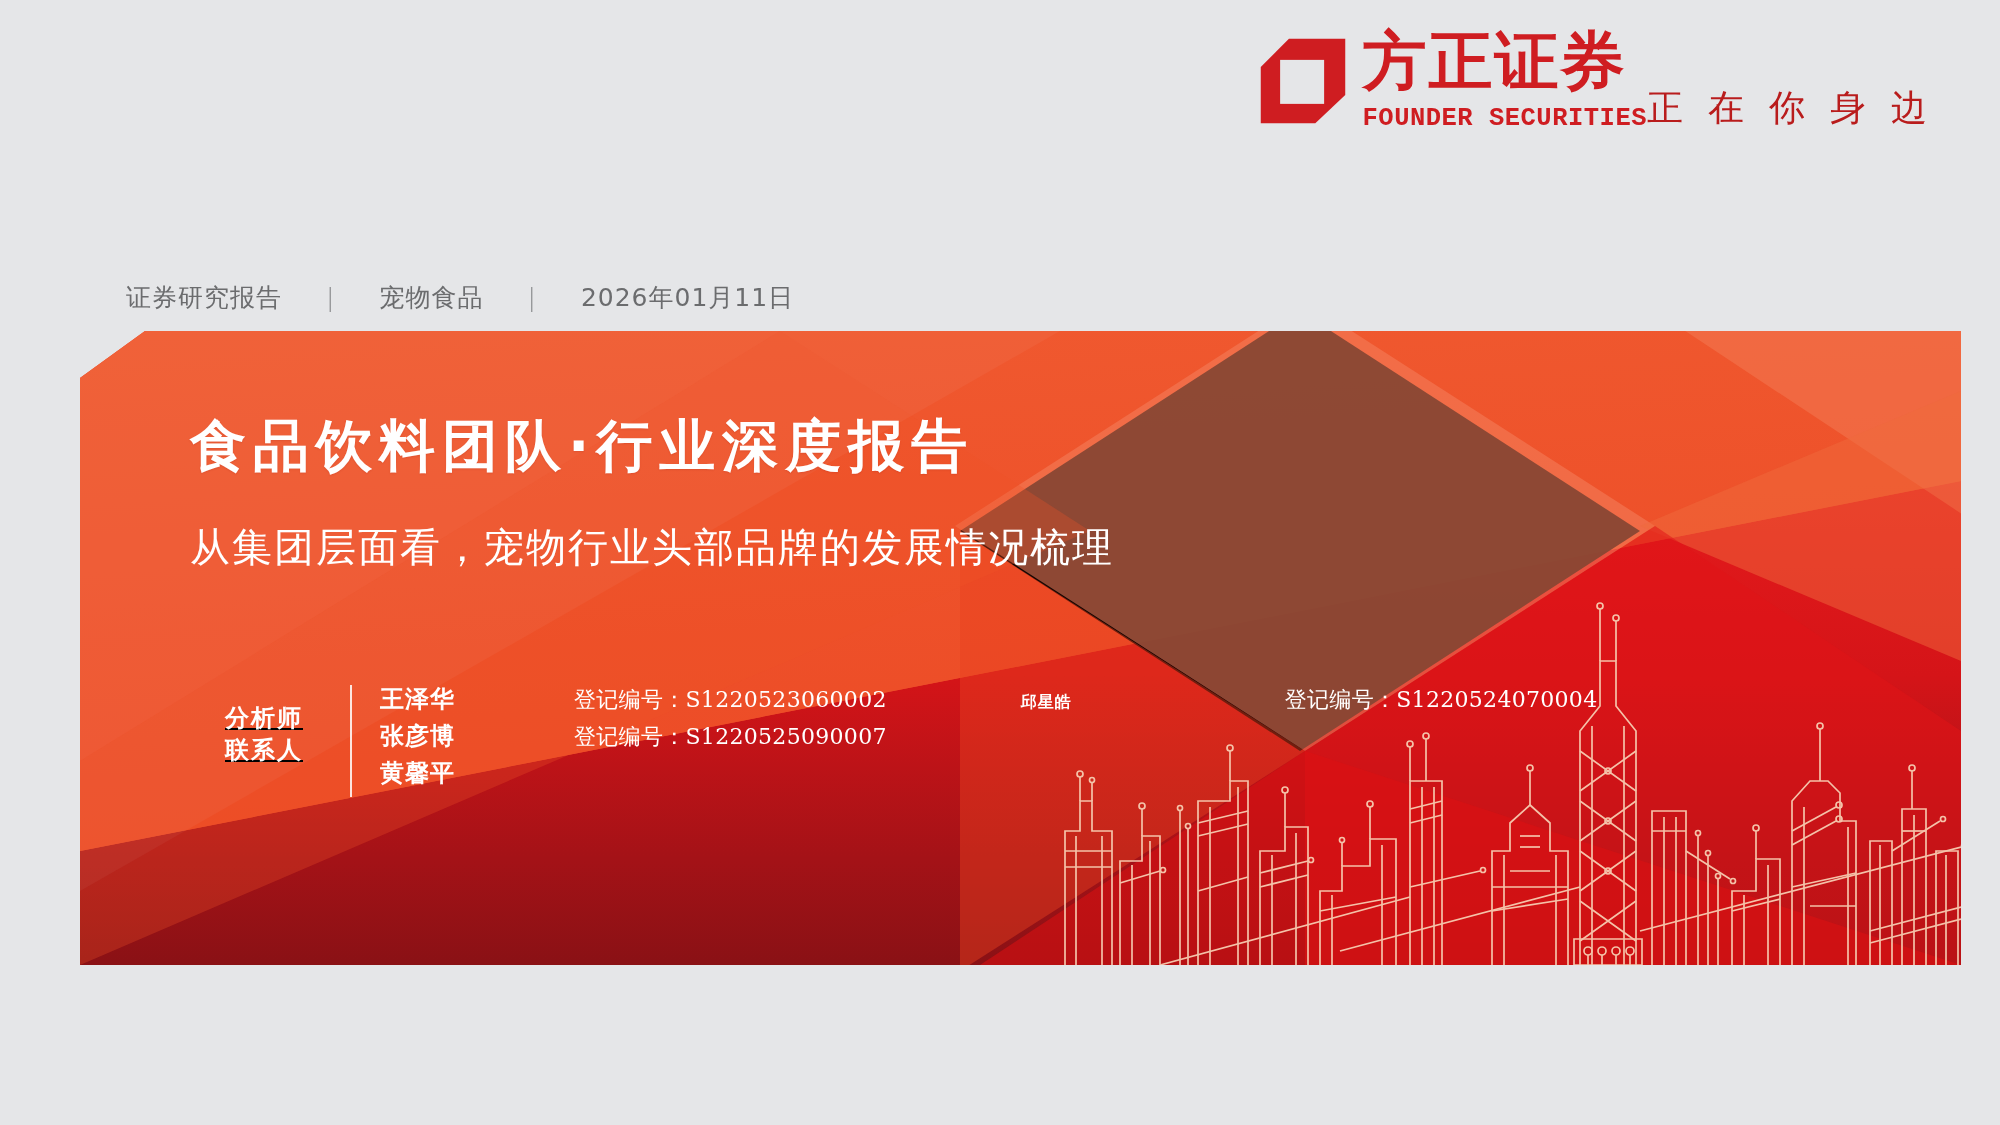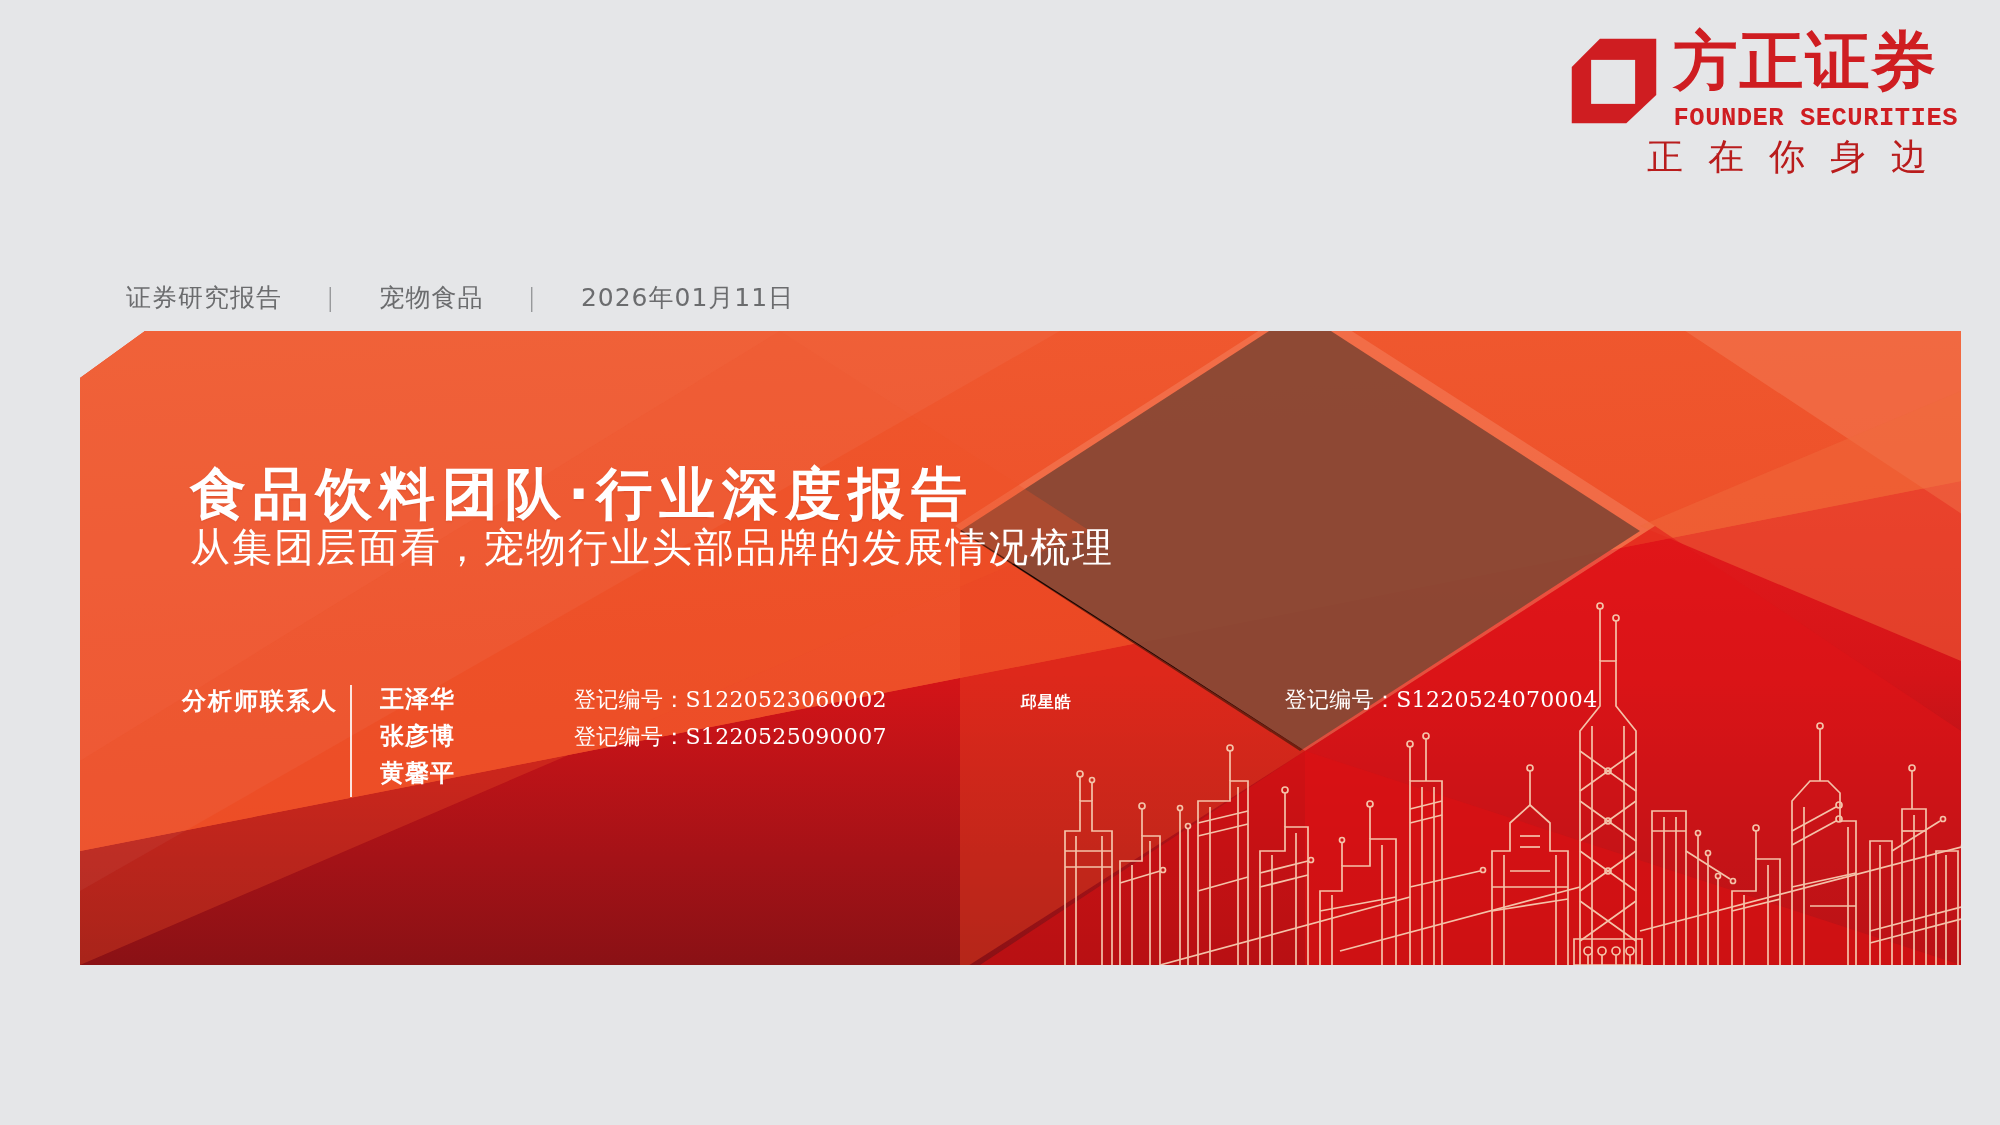--- a/index.html
+++ b/index.html
@@ -7,21 +7,21 @@
     width:2000px; height:1125px;
     background:#e5e6e8;
     font-family:"Liberation Sans","DejaVu Sans",sans-serif;
     overflow:hidden;
   }
   #page { position:relative; width:2000px; height:1125px; background:#e5e6e8; }
 
   
   .logo-block {
     position:absolute; top:30px; right:42px;
-    display:flex; flex-direction:column; align-items:flex-end;
+    display:flex; flex-direction:row; align-items:flex-end;
   }
   .logo-row { display:flex; align-items:center; gap:16px; }
   .logo-mark { width:88px; height:88px; display:block; }
   .logo-words { display:flex; flex-direction:column; align-items:flex-start; }
   .logo-cn {
     font-size:64px; font-weight:bold; color:#cf1d21;
     line-height:0.98; letter-spacing:2px;
     font-family:"DejaVu Sans","Liberation Sans",sans-serif;
   }
   .logo-en {
@@ -55,33 +55,32 @@
   .banner svg.bg { position:absolute; inset:0; width:100%; height:100%; display:block; }
 
   
   .banner-text { position:absolute; inset:0; }
   .title {
     position:absolute; left:110px; top:78px;
     font-size:56px; font-weight:bold; color:#fff;
     letter-spacing:7px; white-space:nowrap;
     font-family:"DejaVu Sans","Liberation Sans",sans-serif;
     text-shadow:0 1px 2px rgba(120,0,0,.13);
-    margin-top:48px;
   }
   .subtitle {
     position:absolute; left:110px; top:189px;
     font-size:40px; color:#fff; letter-spacing:2px; white-space:nowrap;
     font-family:"DejaVu Sans","Liberation Sans",sans-serif;
   }
 
   
   .analysts { position:absolute; left:145px; top:352px; display:flex; }
   .roles {
-    width:113px; display:flex; flex-direction:row;
-    justify-content:flex-end; height:100px; padding-top:2px;
+    width:113px; display:flex; flex-direction:column;
+    justify-content:center; height:100px; padding-top:2px;text-decoration:underline;
   }
   .role {
     font-size:24px; font-weight:bold; color:#fff;
     letter-spacing:2px; white-space:nowrap;
     font-family:"DejaVu Sans","Liberation Sans",sans-serif;
   }
   .vline { width:2px; background:rgba(255,255,255,.85); margin:2px 28px 0 12px; height:112px; }
   .people { display:flex; flex-direction:column; gap:0; }
   .prow { display:flex; align-items:baseline; height:37px;gap:24px; }
   .pname {

